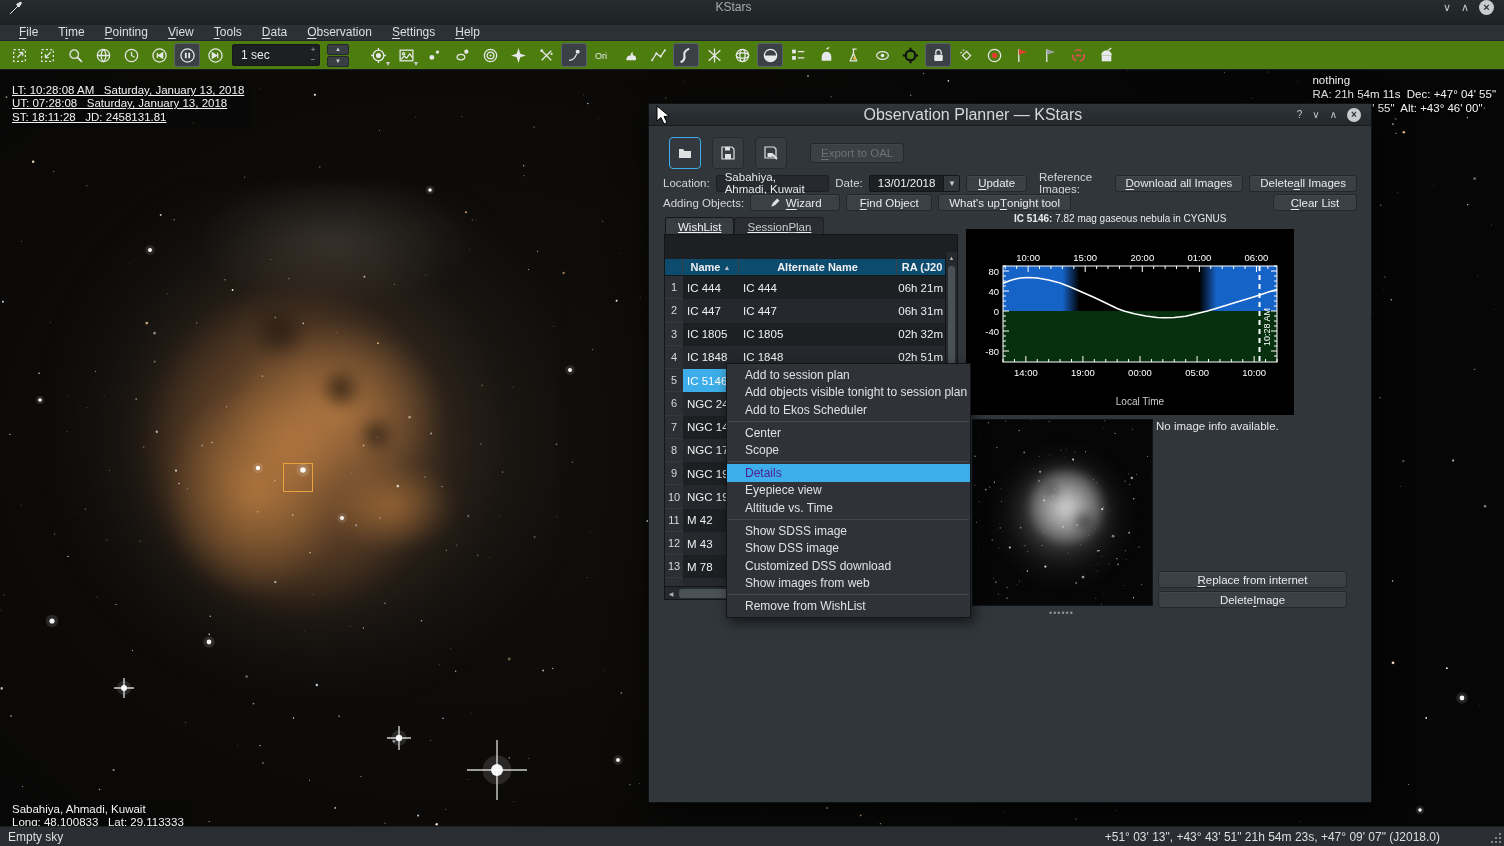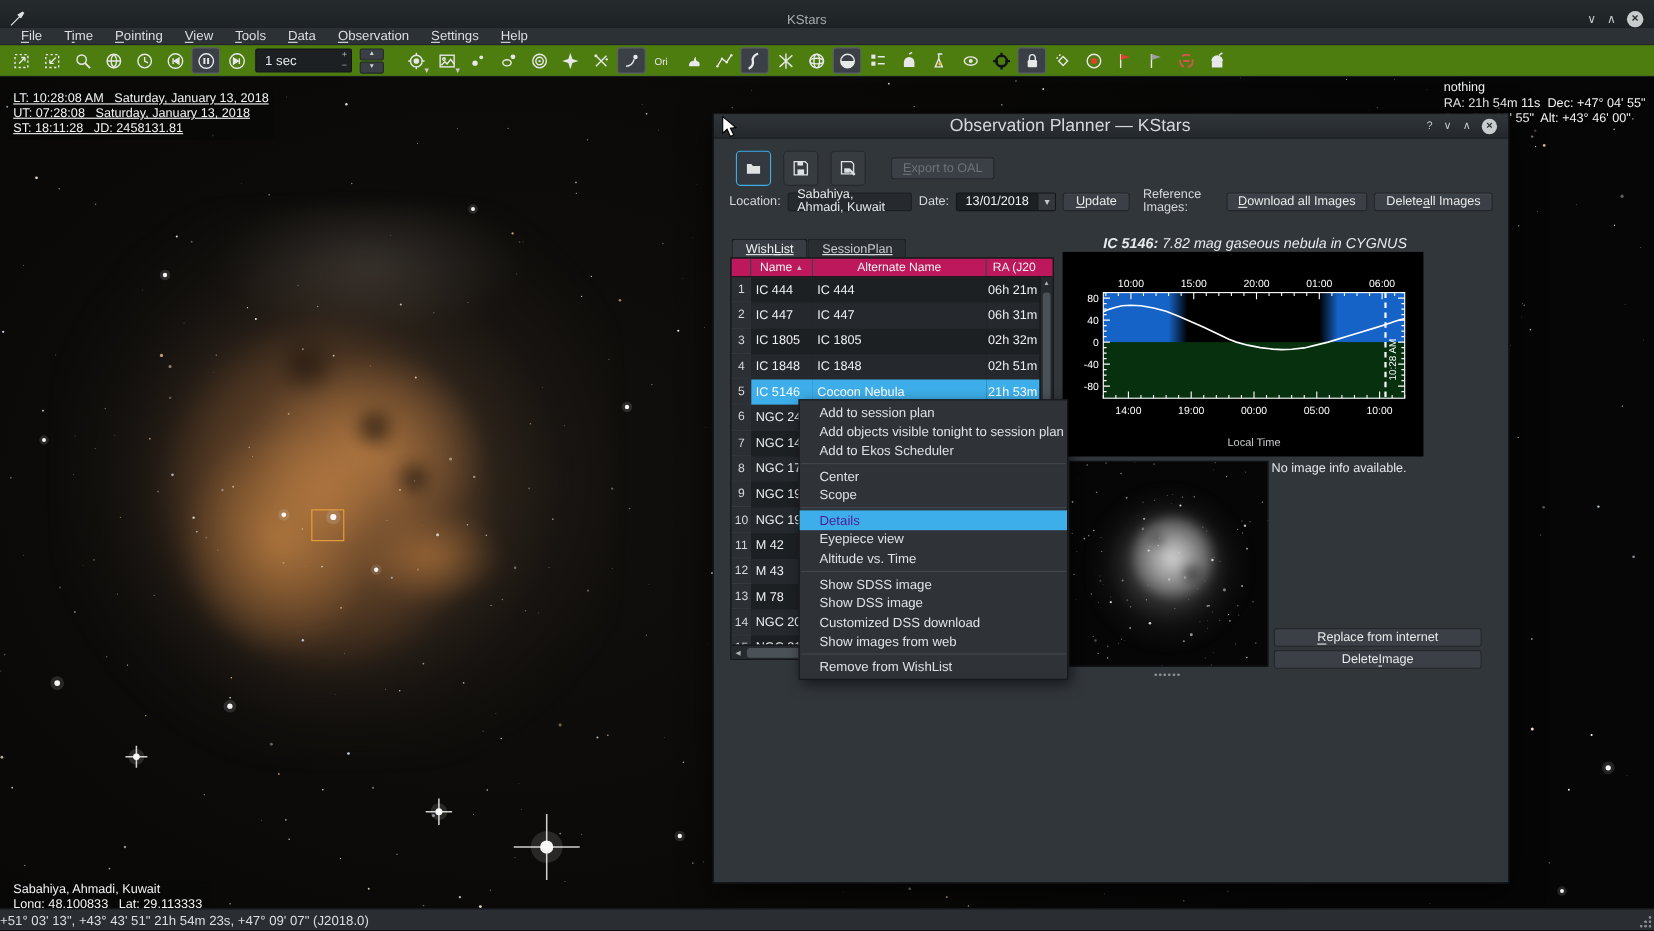--- a/index.html
+++ b/index.html
@@ -2,21 +2,21 @@
 <html><head>
 <meta charset="utf-8">
 <style>
   html,body{margin:0;padding:0;background:#000;}
   *{box-sizing:border-box;}
   #screen{position:relative;width:1504px;height:846px;overflow:hidden;
     font-family:"Liberation Sans","DejaVu Sans",sans-serif;color:#eff0f1;font-size:12px;}
 
   
   #titlebar{position:absolute;left:0;top:0;width:100%;height:25px;z-index:6;
-    background:linear-gradient(#262b2e,#1d2225);display:flex;align-items:flex-end;}
+    background:linear-gradient(#262b2e,#1d2225);display:flex;align-items:flex-start;}
   #titlebar .title{flex:1;text-align:center;color:#a7acaf;font-size:12px;}
   .winctl{display:flex;gap:10px;align-items:center;margin-right:10px;}
   .winctl span{color:#c3c7c9;font-size:11px;cursor:default;}
   .winctl .close{width:15px;height:15px;border-radius:50%;background:#c8cccd;color:#2a2e31;
     display:flex;align-items:center;justify-content:center;font-size:11px;font-weight:bold;line-height:1;}
   #app-icon{width:16px;height:16px;margin-left:8px;}
 
   #menubar{position:absolute;left:0;top:25px;width:100%;height:16px;z-index:6;
     background:#2c3136;display:flex;align-items:center;padding-left:10px;gap:2px;
     border-bottom:1px solid #22262a;}
@@ -103,34 +103,34 @@
   .flat-field{background:#26292d;border:1px solid #1d2023;border-radius:2px;height:17px;
     display:inline-flex;align-items:center;padding:0 8px;color:#e8eaeb;}
   #date-combo{background:#1d2023;border:1px solid #141618;border-radius:2px;height:17px;
     display:inline-flex;align-items:center;}
   #date-combo .val{padding:0 8px;}
   #date-combo .drop{width:16px;height:100%;border-left:1px solid #141618;background:#33383d;
     display:flex;align-items:center;justify-content:center;font-size:8px;color:#c6c9cb;}
   .spacer{flex:1;}
   .dim-label{color:#d4d6d8;}
 
-  #object-header{position:absolute;left:354px;top:109px;font-size:13px;color:#e8eaeb;white-space:nowrap;font-style:italic;}
+  #object-header{position:absolute;left:365px;top:109px;font-size:10px;color:#e8eaeb;white-space:nowrap;}
   #object-header b{font-weight:bold;}
 
   
   #tabs{position:absolute;left:16px;top:112px;display:flex;align-items:flex-end;height:19px;text-decoration:underline;}
   .tab{height:18px;padding:0 12px;font-size:11.5px;display:flex;align-items:center;
     background:#2a2e32;border:1px solid #1d2023;border-bottom:none;border-radius:3px 3px 0 0;color:#c9cccd;}
   .tab.active{background:#383d43;color:#f0f1f2;border-color:#15171a;}
 
   
   #wishlist{position:absolute;left:15px;top:130px;width:294px;height:366px;background:#1d2023;
     border:1px solid #141619;overflow:hidden;}
-  #tbl-header{display:flex;height:17px;background:#be185d;border-bottom:1px solid #15181a;
-    font-weight:normal;font-size:11px;color:#eef0f1;}
+  #tbl-header{display:flex;height:17px;background:#0c4a6e;border-bottom:1px solid #15181a;
+    font-weight:bold;font-size:11px;color:#eef0f1;margin-top:24px;}
   #tbl-header div{display:flex;align-items:center;justify-content:center;border-right:1px solid #3c4146;overflow:hidden;white-space:nowrap;}
   .col-num{width:18px;} .col-name{width:56px;} .col-alt{width:158px;} .col-ra{width:50px;text-align:right;}
   .trow{display:flex;height:23.27px;font-size:11.5px;}
   .trow .cell{display:flex;align-items:center;padding:0 4px;overflow:hidden;white-space:nowrap;}
   .trow .num{width:18px;background:#2c3034;color:#d6d8da;justify-content:center;
     border-bottom:1px solid #35393e;font-size:11px;padding:0;}
   .trow:nth-child(odd) .cell:not(.num){background:#1d2023;}
   .trow:nth-child(even) .cell:not(.num){background:#25292d;}
   .trow.selected .cell:not(.num){background:#3daee9;color:#fff;}
   .trow .c-name{width:56px;} .trow .c-alt{width:158px;} .trow .c-ra{width:50px;justify-content:flex-end;}
@@ -908,20 +908,21 @@
           <svg viewBox="0 0 16 16">
             <path d="M3 8 a5 5 0 0 1 10 0 Z" fill="#e6e8e9" stroke="none"></path>
             <rect x="3.5" y="8" width="9" height="5.5" fill="#e6e8e9" stroke="none"></rect>
             <path d="M9.5 3.2 l3-2.2"></path>
           </svg>
         </button>
       </span>
   </div>
 
   <div id="statusbar">
+    <span class="left">Empty sky</span>
     <span class="right">+51° 03' 13", +43° 43' 51"  21h 54m 23s, +47° 09' 07" (J2018.0)</span>
     <span id="grip"></span>
   </div>
 
   <div id="dialog">
     <div id="dlg-titlebar">
       <span class="title">Observation Planner — KStars</span>
       <span class="winctl">
         <span>?</span>
         <span>∨</span>
@@ -961,20 +962,33 @@
         <span class="val">13/01/2018</span>
         <span class="drop">▼</span>
       </span>
       <button class="dbtn" style="width:76px"><u>U</u>pdate</button>
       <span class="spacer"></span>
       <span class="dim-label">Reference Images:</span>
       <button class="dbtn"><u>D</u>ownload all Images</button>
       <button class="dbtn">Delete <u>a</u>ll Images</button>
     </div>
 
+    <div class="dlg-row" id="row-adding">
+      <span class="dim-label">Adding Objects:</span>
+      <button class="dbtn" style="width:90px">
+        <svg viewBox="0 0 16 16" style="width:12px;height:12px;margin-right:5px;">
+            <path d="M3 13 l2-5 6-6 3 3 -6 6 Z" fill="#dfe1e2" stroke="none"></path>
+          </svg>
+        <span><u>W</u>izard</span>
+      </button>
+      <button class="dbtn" style="width:86px"><u>F</u>ind Object</button>
+      <button class="dbtn">What's up <u>T</u>onight tool</button>
+      <span class="spacer"></span>
+      <button class="dbtn" style="width:84px"><u>C</u>lear List</button>
+    </div>
 
     <div id="object-header">
       <b>IC 5146:</b><span> 7.82 mag gaseous nebula in CYGNUS</span>
     </div>
 
     <div id="tabs">
         <span class="tab active">Wish <u>L</u>ist</span>
         <span class="tab">Session <u>P</u>lan</span>
       </div>
 

